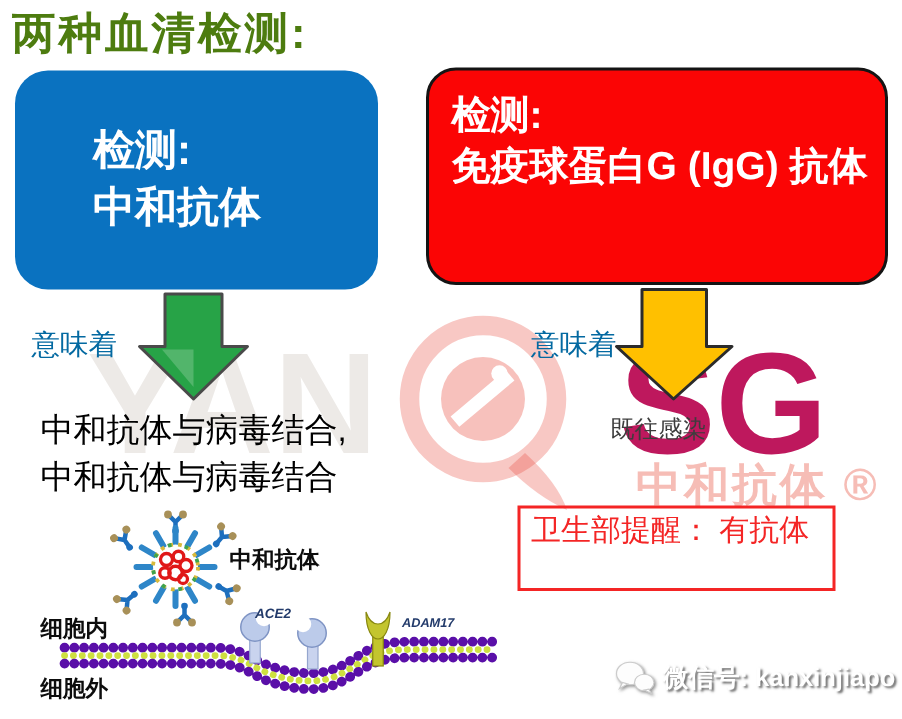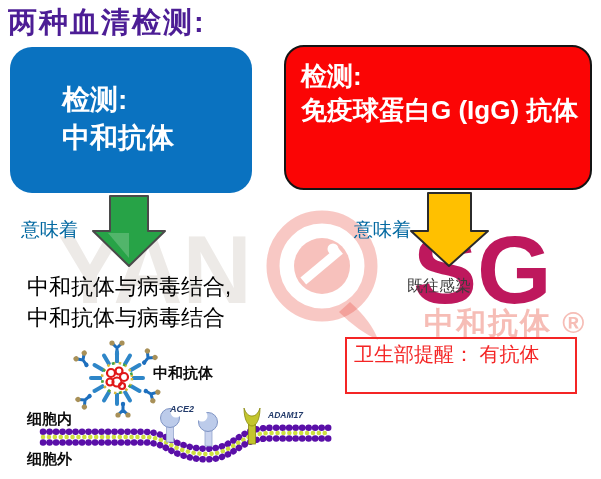--- a/index.html
+++ b/index.html
@@ -18,21 +18,21 @@
   #wm-brand {
     left:424px; top:303px; font-size:30px; font-weight:700;
     color:#F6BDB6; letter-spacing:2px; white-space:nowrap;
   }
   #wm-logo { left:0; top:0; }
 
   
   .content { z-index:1; }
 
   #title {
-    left:8px; top:3px; font-size:29px; font-weight:bold; color:#4c1d95;
+    left:8px; top:3px; font-size:29px; font-weight:bold; color:#4d7c0f;
     letter-spacing:2px; white-space:nowrap;
   }
 
   .flow-box { border-radius:22px; color:#fff; }
   #box-blue { left:10px; top:47px; width:242px; height:146px; background:#0A72C0; }
   #box-blue .box-text { left:52px; top:34px; font-size:28px; line-height:38px; }
   #box-red {
     left:284px; top:45px; width:308px; height:145px;
     background:#FB0505; border:2.5px solid #141414; border-radius:20px;
   }
@@ -45,21 +45,21 @@
   #mean-left  { left:21px;  top:217px; }
   #mean-right { left:354px; top:217px; }
 
   #result-left {
     left:27px; top:271px; font-size:22px; line-height:31px;
     color:#000000; white-space:nowrap;
   }
   #result-right { left:407px; top:276px; font-size:16px; color:#3D3D3D; white-space:nowrap; }
 
   #warning-box {
-    left:345px; top:337px; width:232px; height:57px;
+    left:345px; top:337px; width:212px; height:57px;
     border:2px solid #F42525; color:#F42525;
     font-size:20px; line-height:24px; padding:3px 0 0 7px; white-space:nowrap;
   }
 
   #diagram { left:5px; top:342px; overflow:visible; }
 
   #footer { left:410px; top:440px; display:flex; align-items:center; gap:5px; }
   #wechat-icon { filter:drop-shadow(1.5px 1.5px 1px rgba(125,125,125,0.85)); }
   #wechat-text {
     font-size:17px; font-weight:bold; color:#ffffff; white-space:nowrap;
@@ -183,14 +183,23 @@
                C244,74 241,72 239,66 Z" fill="#C3C52E" stroke="#88880F" stroke-width="0.8"></path>
     </g>
 
     <text x="148" y="36" font-size="15" font-weight="bold" fill="#0d0d0d">中和抗体</text>
     <text x="22" y="82" font-size="15" font-weight="bold" fill="#0d0d0d">细胞内</text>
     <text x="22" y="122" font-size="15" font-weight="bold" fill="#0d0d0d">细胞外</text>
     <text x="165" y="70" font-size="9" font-weight="bold" font-style="italic" fill="#233B6B">ACE2</text>
     <text x="263" y="76" font-size="8.5" font-weight="bold" font-style="italic" fill="#233B6B">ADAM17</text>
   </svg>
 
+  <div class="abs content" id="footer">
+    <svg id="wechat-icon" width="27" height="23" viewBox="0 0 27 23">
+      <ellipse cx="10" cy="9" rx="9" ry="7.5" fill="#fdfdfd" stroke="#cccccc" stroke-width="0.8"></ellipse>
+      <path d="M5,15 L3,19 L8.5,16 Z" fill="#fdfdfd" stroke="#cccccc" stroke-width="0.8"></path>
+      <ellipse cx="19.5" cy="15" rx="6.5" ry="5.5" fill="#fdfdfd" stroke="#cccccc" stroke-width="0.8"></ellipse>
+      <path d="M22.5,19.5 L24.5,22.5 L19.5,20 Z" fill="#fdfdfd" stroke="#cccccc" stroke-width="0.8"></path>
+    </svg>
+    <span id="wechat-text">微信号: kanxinjiapo</span>
+  </div>
 
 </div>
 
 </body></html>

